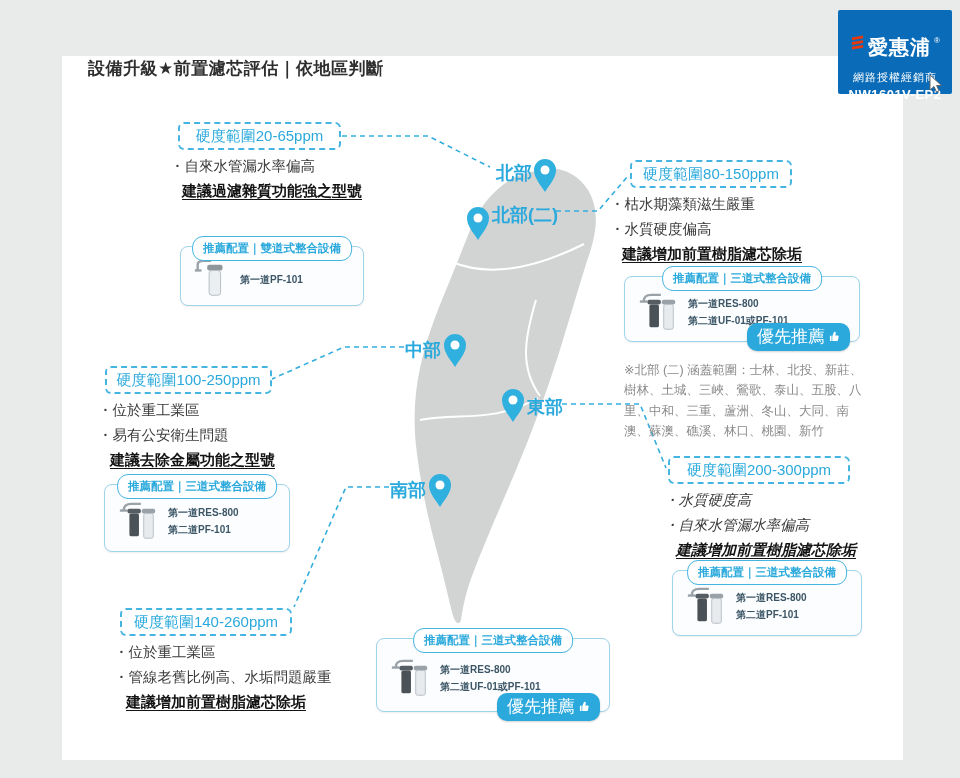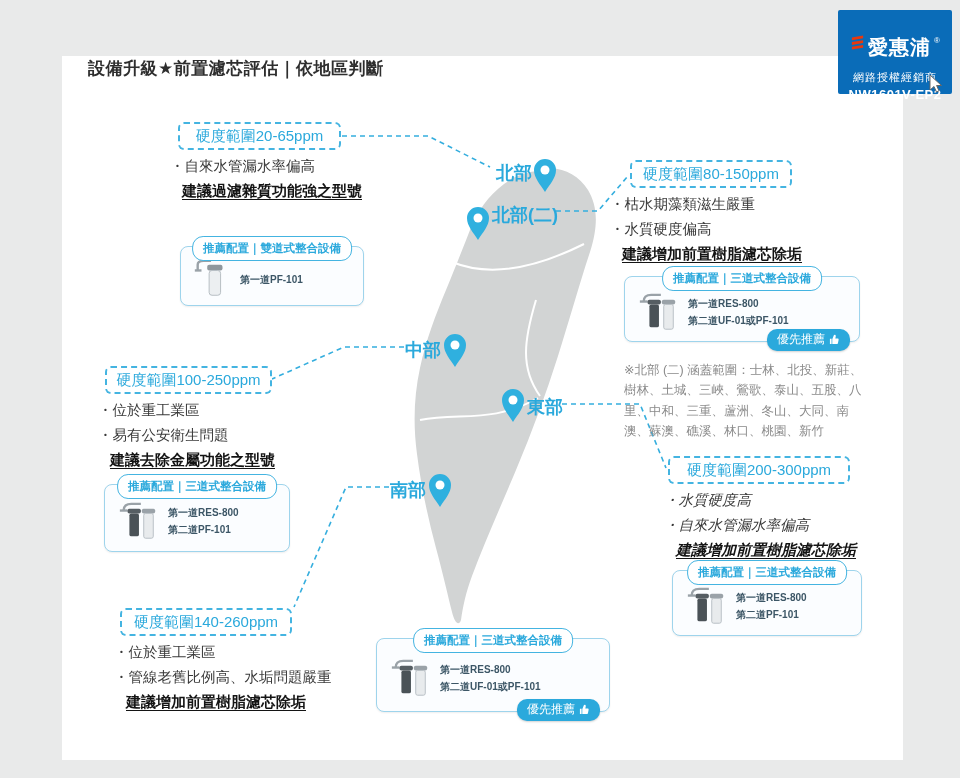--- a/index.html
+++ b/index.html
@@ -8,21 +8,21 @@
   .map-svg{position:absolute;left:0;top:0;pointer-events:none;}
   .page-title{position:absolute;left:88px;top:57px;font-size:17px;font-weight:bold;color:#2e2e2e;letter-spacing:.5px;}
   .range-box{position:absolute;border:2px dashed #44b4e1;border-radius:6px;background:#fff;color:#2ba9dc;font-size:15px;display:flex;align-items:center;justify-content:center;box-sizing:border-box;}
   .callout-text{position:absolute;color:#3a3a3a;font-size:14.5px;}
   .callout-text .bullet{line-height:25px;}
   .callout-text .advice{margin-top:3px;margin-left:12px;font-size:15px;font-weight:bold;color:#141414;text-decoration:underline;text-underline-offset:3px;}
   .rec-box{position:absolute;background:#fbfdff;border:1px solid #9ed4ec;border-radius:8px;box-shadow:0 1px 2px rgba(0,0,0,.07);box-sizing:border-box;}
   .rec-pill{position:absolute;top:-11px;left:50%;transform:translateX(-50%);background:#fff;border:1px solid #44b4e1;color:#2ba9dc;font-size:11.5px;font-weight:bold;padding:4px 10px;border-radius:11px;white-space:nowrap;}
   .rec-body{display:flex;align-items:center;gap:7px;height:100%;padding:12px 8px 5px 10px;box-sizing:border-box;}
   .rec-lines{display:flex;flex-direction:column;justify-content:center;gap:3px;color:#3c5666;font-size:10px;font-weight:600;white-space:nowrap;}
-  .priority-badge{position:absolute;right:9px;bottom:-10px;background:#2ba9dc;color:#fff;font-size:12px;border-radius:10px;padding:2px 10px 3px;display:flex;gap:4px;align-items:center;box-shadow:0 1px 2px rgba(0,0,0,.18);white-space:nowrap;}
+  .priority-badge{position:absolute;right:9px;bottom:-10px;background:#2ba9dc;color:#fff;font-size:17px;border-radius:10px;padding:2px 10px 3px;display:flex;gap:4px;align-items:center;box-shadow:0 1px 2px rgba(0,0,0,.18);white-space:nowrap;}
   .region-label{position:absolute;color:#2aa9dc;font-size:18px;font-weight:600;white-space:nowrap;}
   .note{position:absolute;left:624px;top:360px;width:246px;font-size:12.5px;color:#8a8a8a;line-height:1.62;}
   .brand-badge{position:absolute;left:838px;top:10px;width:114px;height:84px;background:#0a6cb8;border-radius:2px;color:#fff;display:flex;flex-direction:column;align-items:center;padding-top:24px;box-sizing:border-box;}
   .brand-row{display:flex;align-items:flex-start;gap:3px;}
   .brand-name{font-size:20px;font-weight:bold;letter-spacing:1px;}
   .brand-reg{font-size:8px;margin-top:2px;}
   .brand-divider{width:86%;height:1px;background:rgba(255,255,255,.55);margin:5px 0 4px;}
   .brand-sub{font-size:11px;letter-spacing:1px;}
   .brand-code{font-size:13px;font-weight:bold;margin-top:2px;letter-spacing:.5px;}
   .cursor{position:absolute;left:928px;top:74px;}

